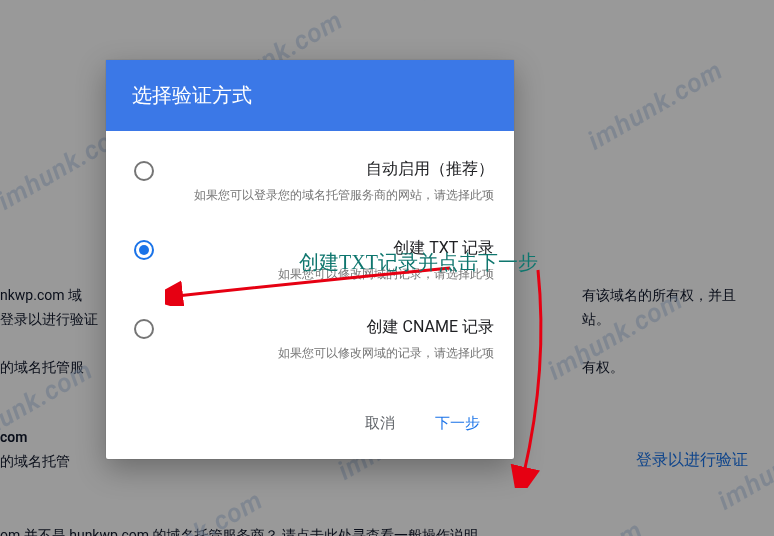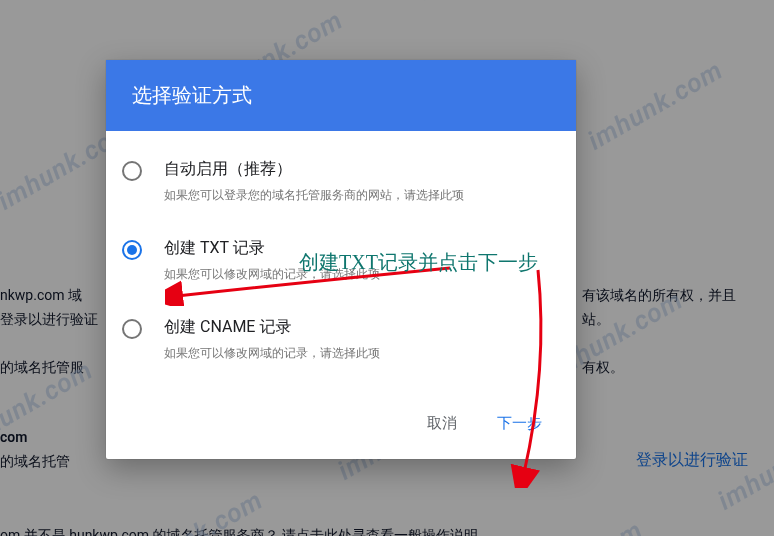--- a/index.html
+++ b/index.html
@@ -37,36 +37,37 @@
       font-style: italic;
       font-weight: 600;
       transform: rotate(-30deg);
       pointer-events: none;
       letter-spacing: 1px;
     }
     .dialog {
       position: absolute;
       left: 106px;
       top: 60px;
-      width: 470px;
+      width: 408px;
       background: #fff;
       border-radius: 2px;
       box-shadow: 0 10px 30px rgba(0,0,0,0.3), 0 0 0 1px rgba(0,0,0,0.05);
       z-index: 10;
       overflow: visible;
     }
     .dialog-header {
       background: #3b78e7;
       color: #fff;
       padding: 22px 26px;
       font-size: 20px;
       font-weight: 400;
     }
     .dialog-body {
-      padding: 28px 20px 4px 16px;
+      padding: 28px 20px 4px 28px;
+      text-align: right;
     }
     .option {
       display: flex;
       align-items: flex-start;
       margin-bottom: 34px;
     }
     .radio {
       width: 20px;
       height: 20px;
       border: 2px solid #757575;

